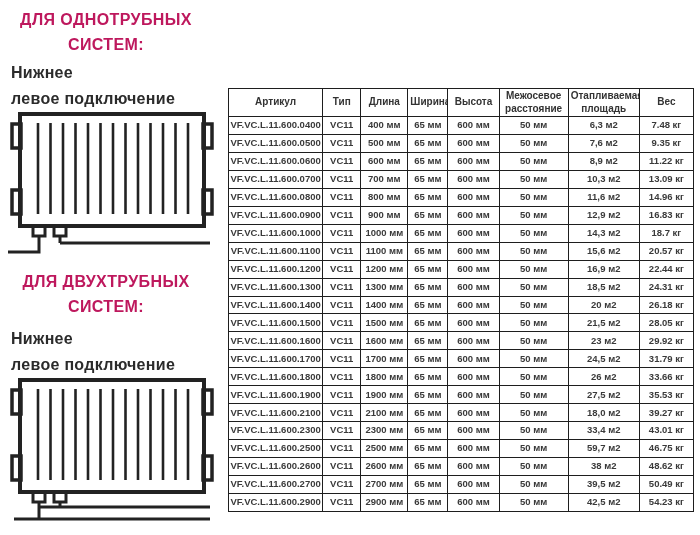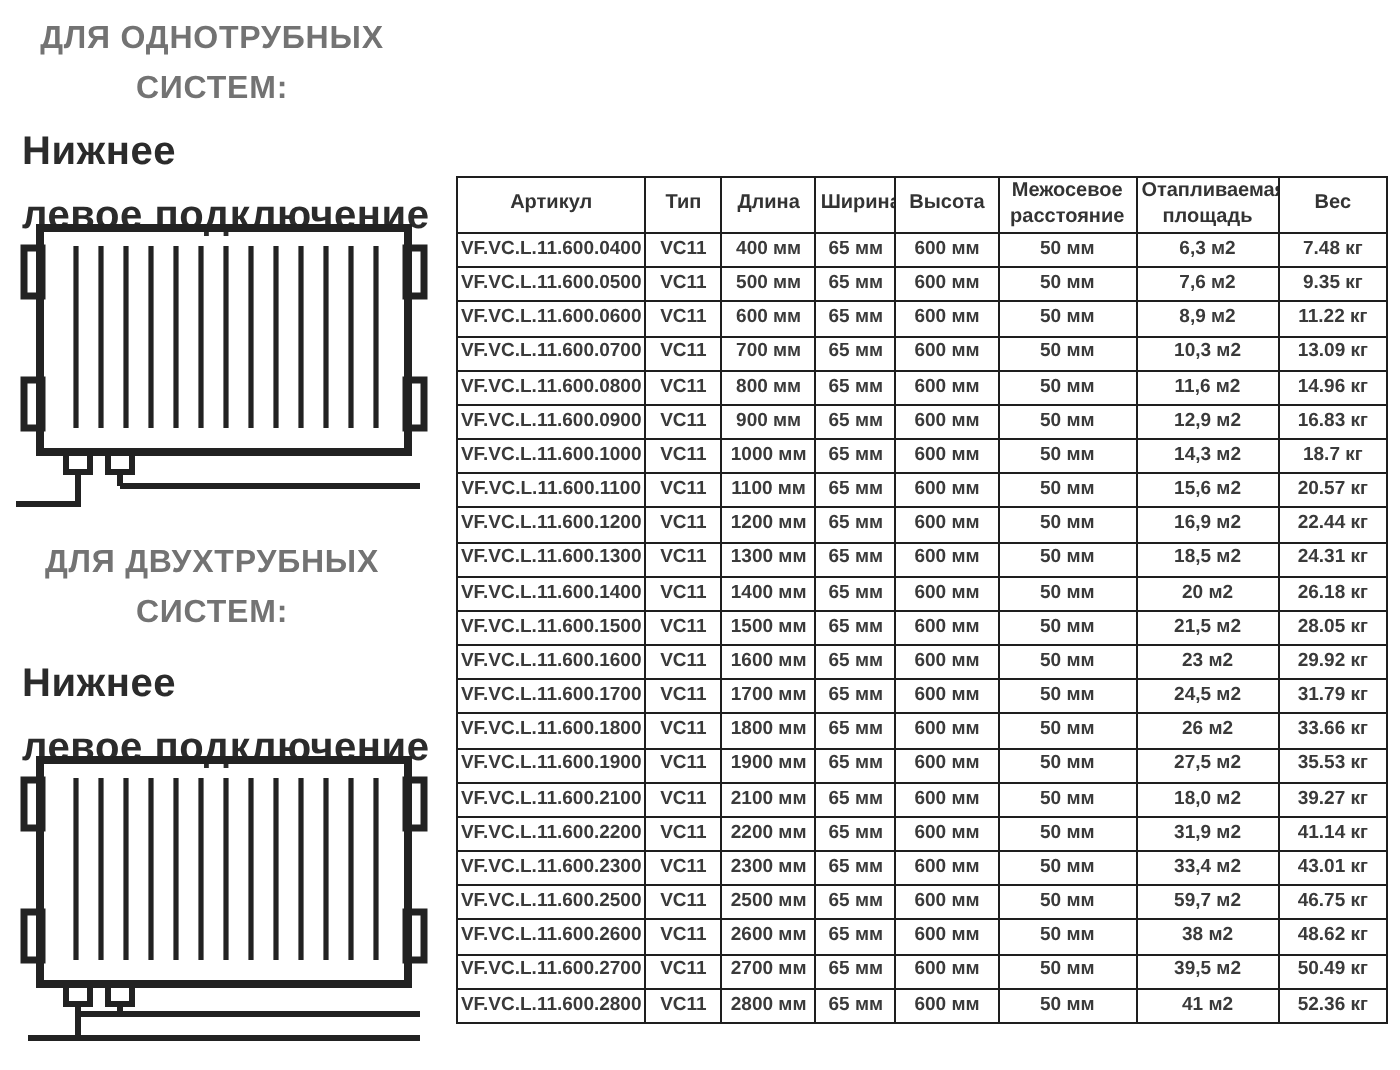--- a/index.html
+++ b/index.html
@@ -15,28 +15,28 @@
   }
   .scheme-heading {
     position: absolute;
     left: 8px;
     width: 196px;
     text-align: center;
     font-size: 16px;
     font-weight: bold;
     letter-spacing: 0.4px;
     line-height: 1.55;
-    color: #737373;
+    color: #be185d;
   }
   .scheme-subtitle {
     position: absolute;
     left: 11px;
     width: 210px;
     text-align: left;
-    font-size: 20px;
+    font-size: 16px;
     font-weight: bold;
     letter-spacing: 0.3px;
     line-height: 1.6;
     color: #2b2b2b;
   }
   .scheme-diagram {
     position: absolute;
     left: 6px;
     width: 212px;
     height: 148px;
@@ -371,30 +371,20 @@
             <td>VF.VC.L.11.600.2100</td>
             <td>VC11</td>
             <td>2100 мм</td>
             <td>65 мм</td>
             <td>600 мм</td>
             <td>50 мм</td>
             <td>18,0 м2</td>
             <td>39.27 кг</td>
           </tr>
           <tr>
-            <td>VF.VC.L.11.600.2200</td>
-            <td>VC11</td>
-            <td>2200 мм</td>
-            <td>65 мм</td>
-            <td>600 мм</td>
-            <td>50 мм</td>
-            <td>31,9 м2</td>
-            <td>41.14 кг</td>
-          </tr>
-          <tr>
             <td>VF.VC.L.11.600.2300</td>
             <td>VC11</td>
             <td>2300 мм</td>
             <td>65 мм</td>
             <td>600 мм</td>
             <td>50 мм</td>
             <td>33,4 м2</td>
             <td>43.01 кг</td>
           </tr>
           <tr>
@@ -421,26 +411,26 @@
             <td>VF.VC.L.11.600.2700</td>
             <td>VC11</td>
             <td>2700 мм</td>
             <td>65 мм</td>
             <td>600 мм</td>
             <td>50 мм</td>
             <td>39,5 м2</td>
             <td>50.49 кг</td>
           </tr>
           <tr>
-            <td>VF.VC.L.11.600.2800</td>
-            <td>VC11</td>
-            <td>2800 мм</td>
-            <td>65 мм</td>
-            <td>600 мм</td>
-            <td>50 мм</td>
-            <td>41 м2</td>
-            <td>52.36 кг</td>
+            <td>VF.VC.L.11.600.2900</td>
+            <td>VC11</td>
+            <td>2900 мм</td>
+            <td>65 мм</td>
+            <td>600 мм</td>
+            <td>50 мм</td>
+            <td>42,5 м2</td>
+            <td>54.23 кг</td>
           </tr>
         </tbody>
     </table>
   </div>
 
 </div>
 
 </body></html>

